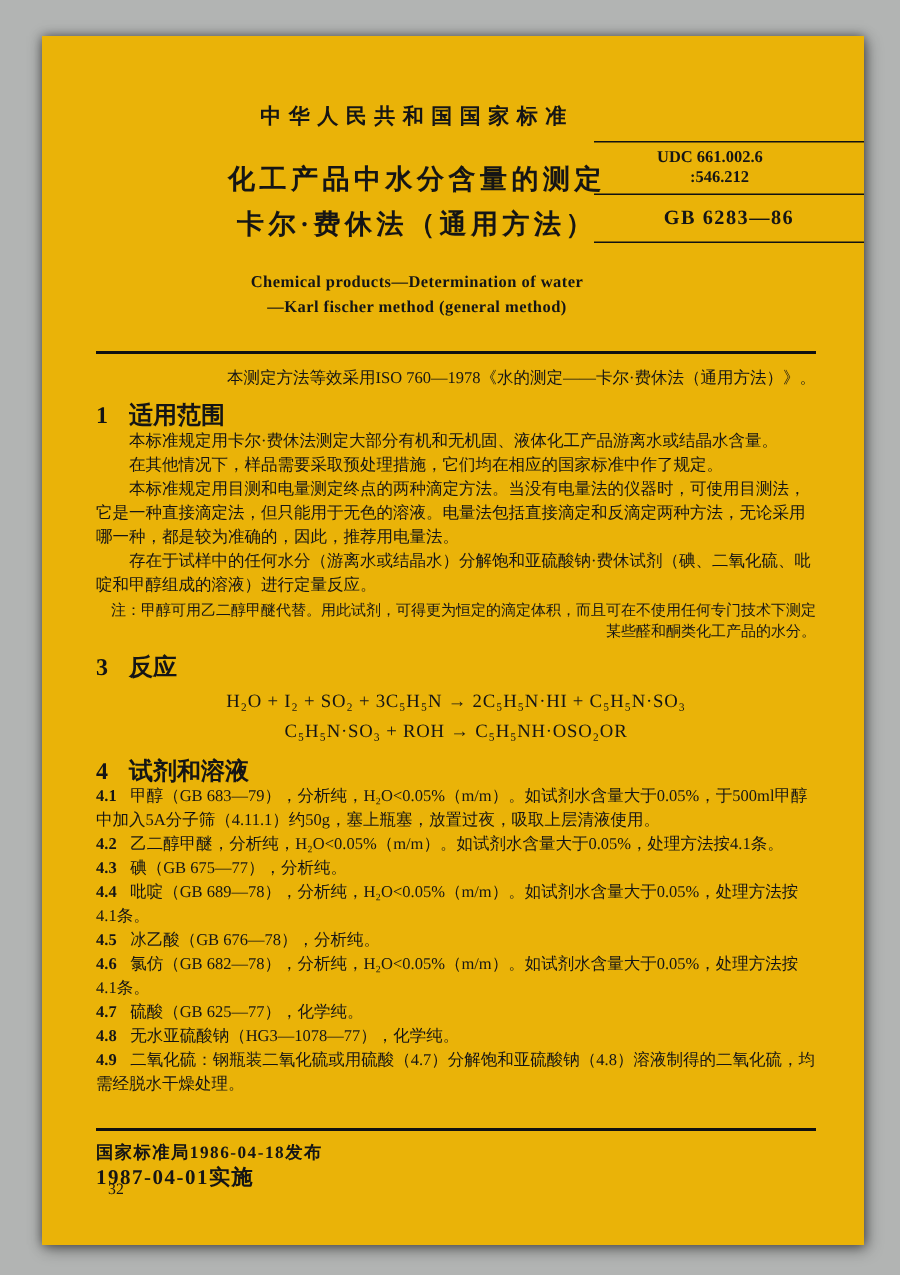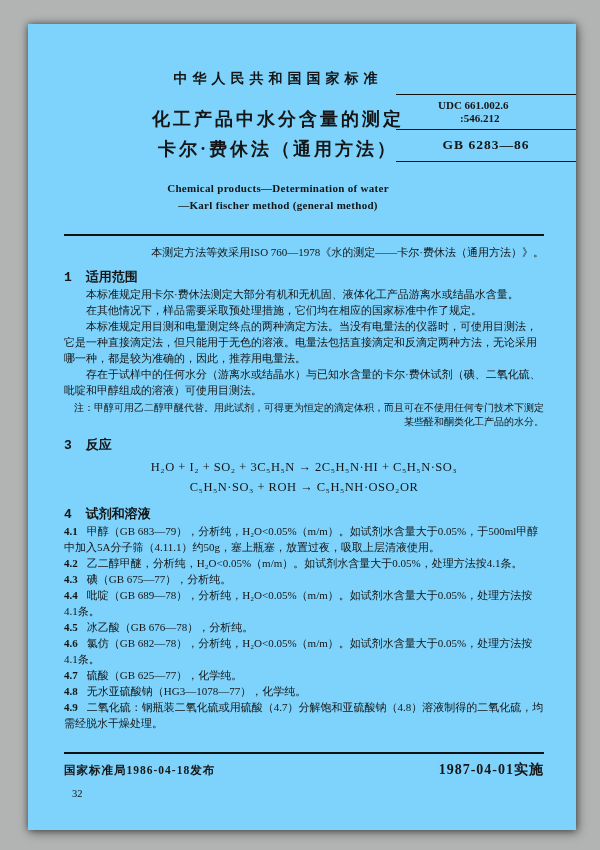--- a/index.html
+++ b/index.html
@@ -7,21 +7,21 @@
   body {
     position:relative;
     background:#b2b4b3;
     font-family:"Liberation Serif","DejaVu Serif",serif;
     color:#151515;
     overflow:hidden;
   }
   .page {
     position:absolute; left:28px; top:24px;
     width:548px; height:806px;
-    background:#7dd3fc;
+    background:#eab308;
     box-shadow:0 0 7px rgba(0,0,0,.5), 2px 3px 10px rgba(0,0,0,.35);
     padding:46px 32px 14px 36px;
     overflow:hidden;
   }
   
   .header { position:relative; }
   .head-left { width:400px; margin-left:14px; text-align:center; }
   .org { font-weight:bold; font-size:14px; letter-spacing:5px; line-height:18px; margin-bottom:16px; }
   .cn-title { font-weight:bold; font-size:18px; letter-spacing:3px; line-height:30px; }
   .en-title { font-weight:bold; font-size:11px; line-height:17px; letter-spacing:.3px; }
@@ -30,32 +30,32 @@
     position:absolute; top:24px; right:-32px; width:180px;
     border-top:1.5px solid #111;
   }
   .udc-row1 { border-bottom:1.5px solid #111; padding:4px 0 4px 42px; font-weight:bold; font-size:11px; line-height:13px; }
   .udc-line2 { display:block; padding-left:22px; }
   .udc-row2 { border-bottom:1.5px solid #111; padding:7px 0 8px; text-align:center; font-weight:bold; font-size:13.5px; letter-spacing:1px; }
   .divider { border:none; border-top:2.5px solid #111; margin-top:20px; }
   
   .intro { margin-top:8px;text-align:right; }
   p.body { font-size:11px; line-height:16px; text-indent:2em; }
-  h2.sec { font-size:13px; font-weight:bold; line-height:17px; margin-top:9px;font-family:Liberation Mono, monospace; }
+  h2.sec { font-size:16px; font-weight:bold; line-height:17px; margin-top:9px; }
   h2.sec .sec-num { display:inline-block; margin-right:14px; }
   p.note { font-size:10px; line-height:13.5px; margin-top:3px; padding-left:30px; text-indent:-22px;text-align:right; }
   .equations { text-align:center; margin-top:3px; }
   .eq { font-size:12.5px; line-height:20px; letter-spacing:.5px; }
   p.item { font-size:11px; line-height:16px; }
   p.item .item-num { font-weight:bold; margin-right:9px; }
   
   .footer {
     position:absolute; left:36px; top:728px; width:480px;
     border-top:2.5px solid #111; padding-top:7px;
-    display:flex; justify-content:space-between; align-items:baseline;
+    display:flex; justify-content:space-between; align-items:baseline;flex-direction:column;
   }
   .issue { font-weight:bold; font-size:11.5px; letter-spacing:1px; }
   .impl { font-weight:bold; font-size:14px; letter-spacing:1px; }
   .pagenum { position:absolute; left:32px; top:764px; font-weight:normal; font-size:10.5px;margin-left:12px; }
 </style>
 </head>
 <body>
 
 <div class="page">
 
@@ -80,21 +80,21 @@
 
   <hr class="divider">
 
   <p class="body intro">本测定方法等效采用ISO 760—1978《水的测定——卡尔·费休法（通用方法）》。</p>
 
   <h2 class="sec"><span class="sec-num">1</span><span>适用范围</span></h2>
   <p class="body">本标准规定用卡尔·费休法测定大部分有机和无机固、液体化工产品游离水或结晶水含量。</p>
   <p class="body">在其他情况下，样品需要采取预处理措施，它们均在相应的国家标准中作了规定。</p>
   <p class="body">本标准规定用目测和电量测定终点的两种滴定方法。当没有电量法的仪器时，可使用目测法，它是一种直接滴定法，但只能用于无色的溶液。电量法包括直接滴定和反滴定两种方法，无论采用哪一种，都是较为准确的，因此，推荐用电量法。</p>
 
-  <p class="body">存在于试样中的任何水分（游离水或结晶水）与已知水含量的卡尔·费休试剂（碘、二氧化硫、吡啶和甲醇组成的溶液）可使用目测法。</p>
+  <p class="body">存在于试样中的任何水分（游离水或结晶水）分解饱和亚硫酸钠·费休试剂（碘、二氧化硫、吡啶和甲醇组成的溶液）进行定量反应。</p>
   <p class="note">注：甲醇可用乙二醇甲醚代替。用此试剂，可得更为恒定的滴定体积，而且可在不使用任何专门技术下测定某些醛和酮类化工产品的水分。</p>
 
   <h2 class="sec"><span class="sec-num">3</span><span>反应</span></h2>
   <div class="equations">
     <div class="eq">H₂O + I₂ + SO₂ + 3C₅H₅N → 2C₅H₅N·HI + C₅H₅N·SO₃</div>
     <div class="eq">C₅H₅N·SO₃ + ROH → C₅H₅NH·OSO₂OR</div>
   </div>
 
   <h2 class="sec"><span class="sec-num">4</span><span>试剂和溶液</span></h2>
 

